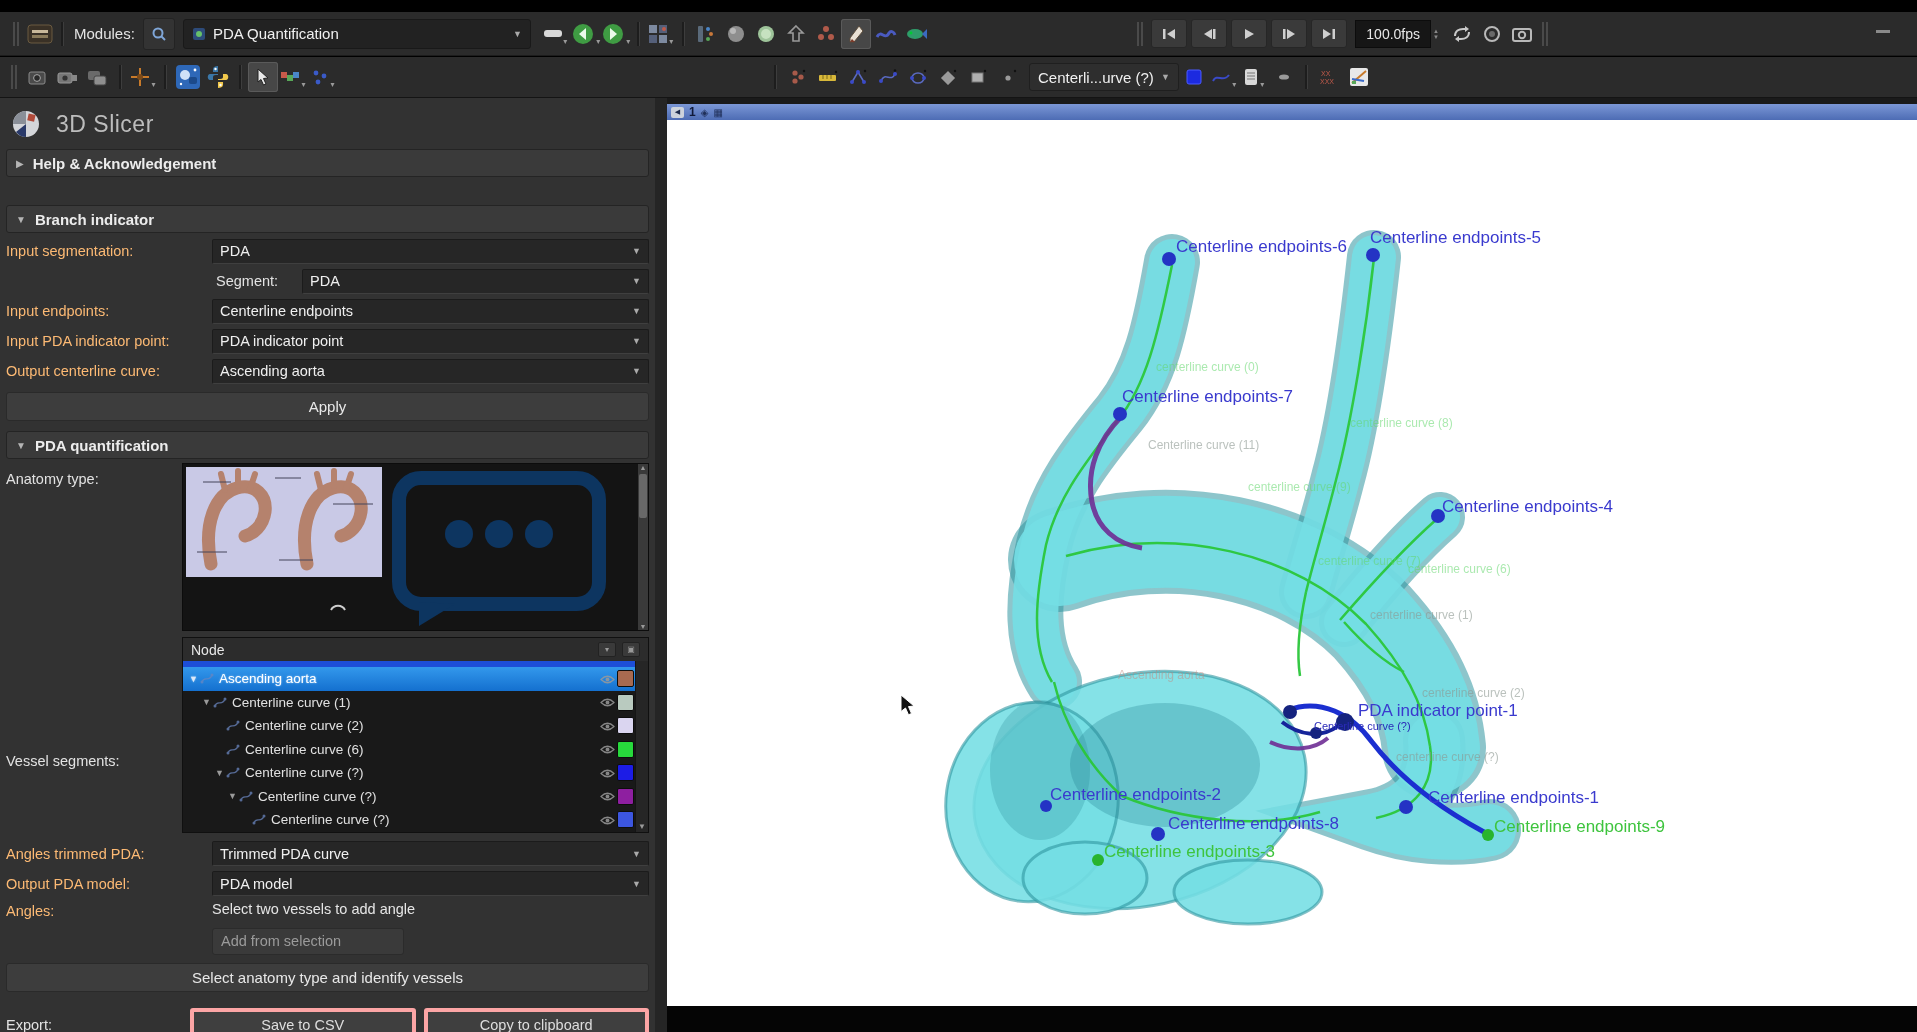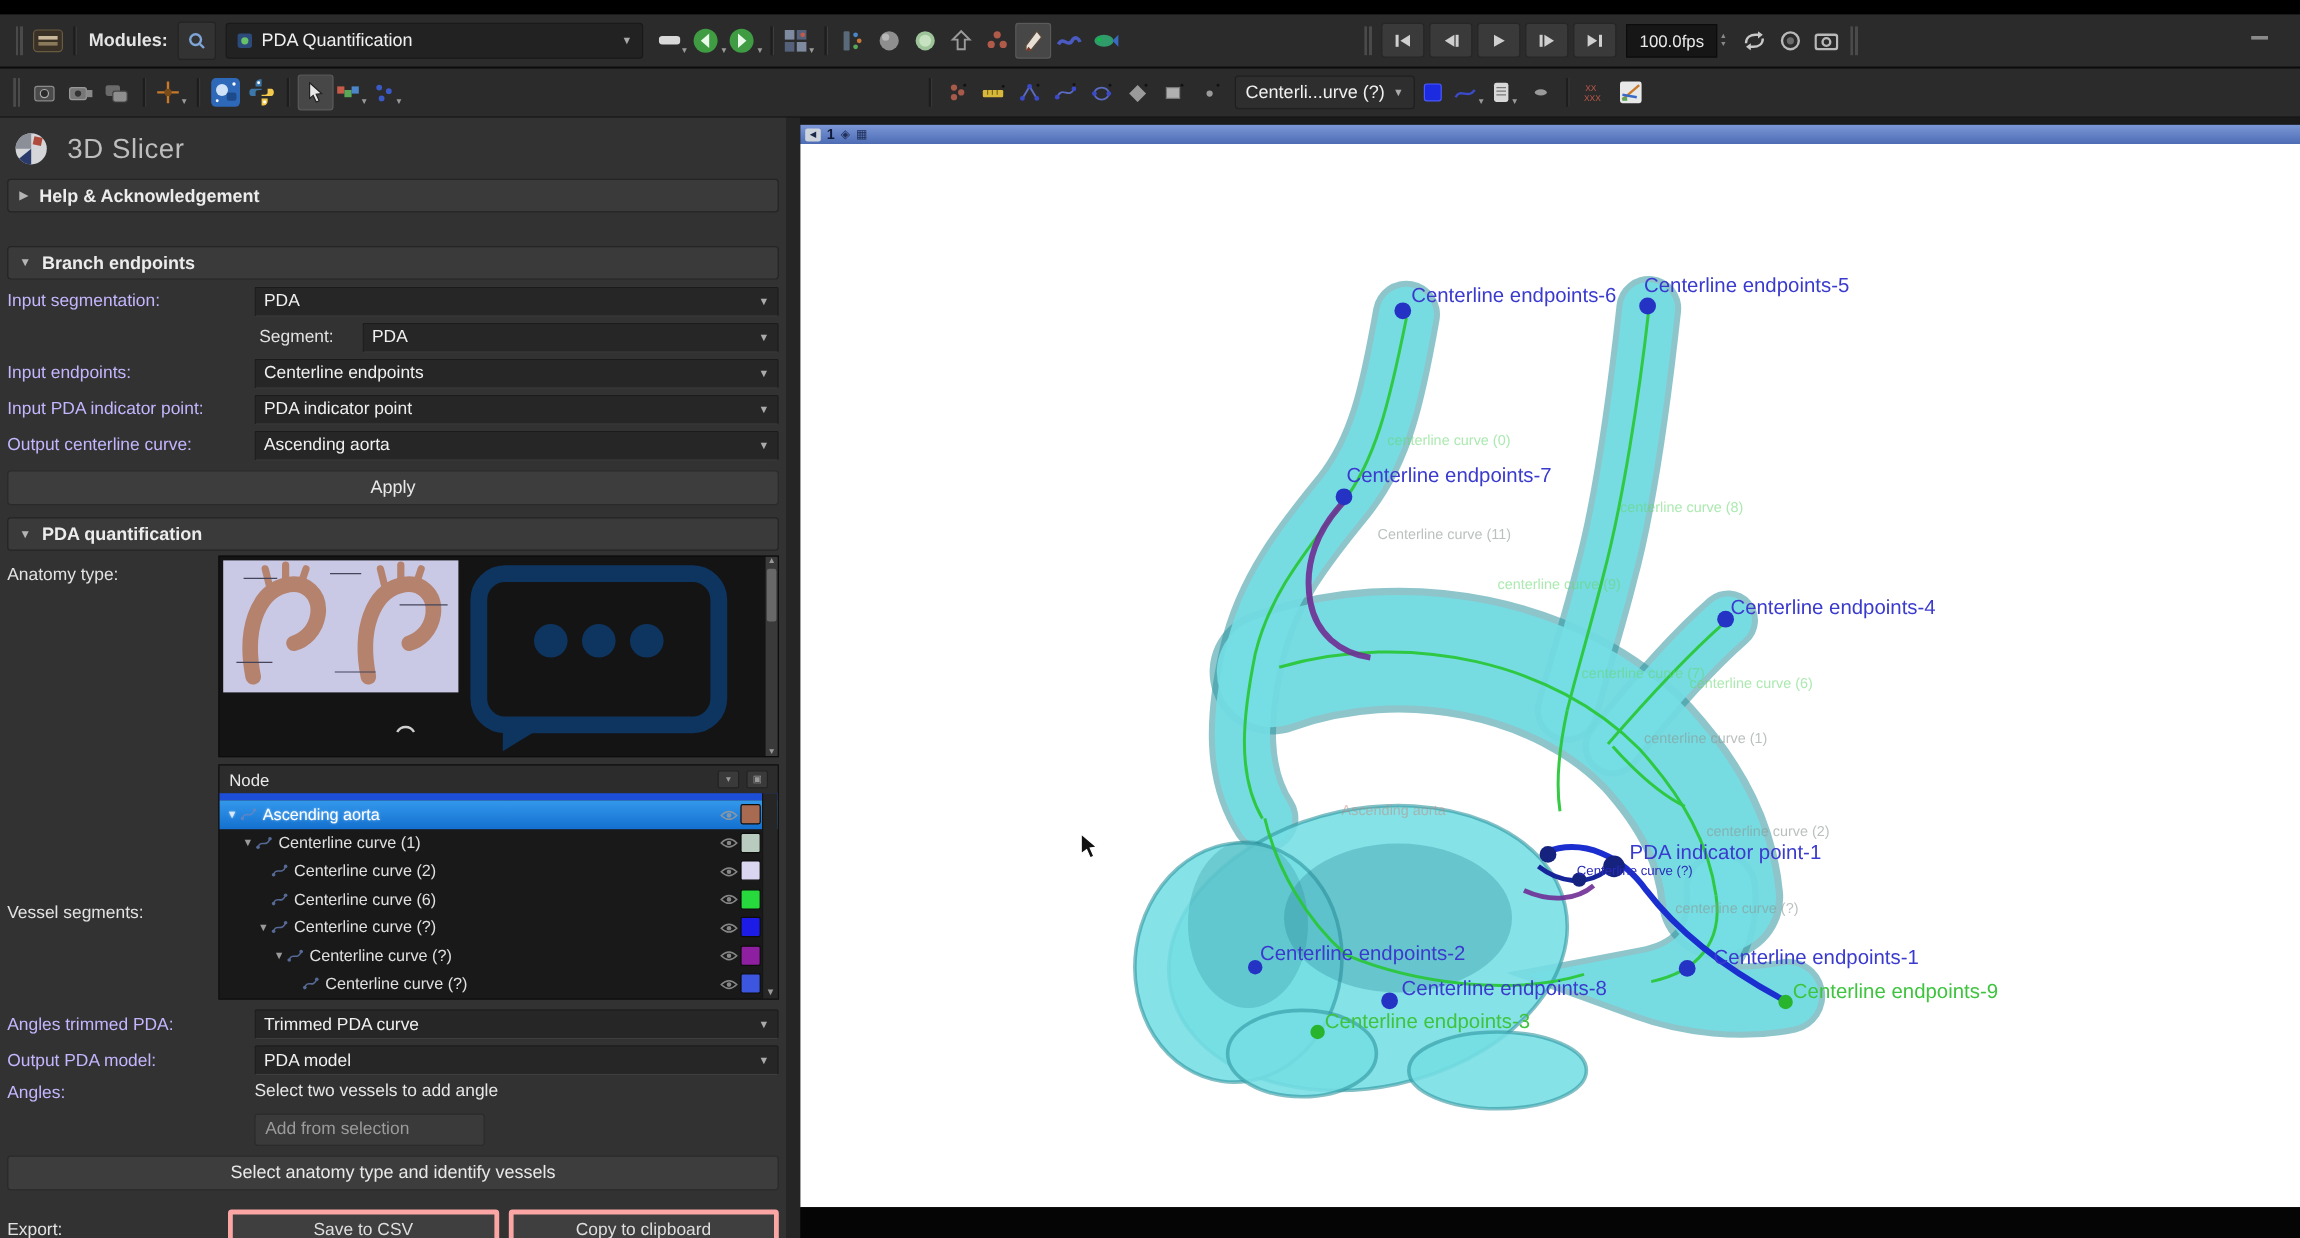--- a/index.html
+++ b/index.html
@@ -7,38 +7,38 @@
           font-family:"Liberation Sans",sans-serif;color:#dcdcdc;}
   
   .tb{position:absolute;left:0;width:1917px;display:flex;align-items:center;background:#2b2b2b;box-sizing:border-box;}
   .tb1{top:12px;height:44px;border-bottom:1px solid #1c1c1c;padding:0 8px;}
   .tb2{top:57px;height:41px;border-bottom:1px solid #141414;padding:0 6px;}
   .grip{width:7px;height:24px;margin:0 5px;background:repeating-linear-gradient(90deg,#4a4a4a 0 2px,transparent 2px 4px);}
   .sep{width:2px;height:24px;margin:0 6px;background:#1d1d1d;border-right:1px solid #3d3d3d;}
   .ibtn{min-width:30px;height:30px;display:flex;align-items:center;justify-content:center;border-radius:3px;position:relative;}
   .ibtn.pressed{background:#474747;box-shadow:inset 0 0 0 1px #5a5a5a;}
   .mini-caret{font-size:8px;color:#9a9a9a;margin-left:1px;align-self:flex-end;padding-bottom:3px;}
-  .tb-label{font-size:15px;color:#e4e4e4;margin:0 8px 0 4px;font-weight:bold;}
+  .tb-label{font-size:15px;color:#e4e4e4;margin:0 8px 0 4px;}
   .combo-tb{display:flex;align-items:center;background:#222;border:1px solid #191919;border-radius:3px;height:28px;padding:0 8px;gap:7px;}
   .combo-tb .cbx-text{font-size:15px;color:#f0f0f0;}
   .caret-dn{font-size:9px;color:#aaa;}
   .fpsbox{background:#161616;border:1px solid #0c0c0c;height:26px;display:flex;align-items:center;padding:0 10px;color:#e8e8e8;font-size:14px;}
   .spincol{display:flex;flex-direction:column;font-size:6px;color:#8a8a8a;line-height:6px;margin-left:2px;}
   .pbtn{width:34px;height:27px;background:#3a3a3a;border:1px solid #262626;border-radius:3px;display:flex;align-items:center;justify-content:center;margin:0 2px;}
   
   #panel{position:absolute;left:0;top:98px;width:655px;height:934px;background:#323232;box-sizing:border-box;padding:4px 6px;}
   #splitter{position:absolute;left:655px;top:98px;width:12px;height:934px;background:#252525;border-right:1px solid #151515;}
   .slicer-head{display:flex;align-items:center;gap:14px;height:44px;padding-left:4px;}
   .slicer-title{font-size:23px;color:#bdbdbd;letter-spacing:.5px;}
   .secbar{display:flex;align-items:center;height:26px;background:#3a3a3a;border:1px solid #242424;border-radius:3px;margin:3px 0;padding-left:9px;gap:9px;}
   .secbar .sc-caret{color:#b5b5b5;font-size:10px;}
   .secbar .sc-title{font-size:15px;font-weight:bold;color:#ececec;}
   .gap22{height:22px;}
   .frow{display:flex;align-items:center;height:30px;}
-  .flabel{width:206px;font-size:14.5px;color:#c4b5fd;flex:none;}
+  .flabel{width:206px;font-size:14.5px;color:#fdba74;flex:none;}
   .flabel2{width:86px;font-size:14.5px;color:#e2e2e2;flex:none;padding-left:4px;}
   .combo{flex:1;height:23px;background:#262626;border:1px solid #1b1b1b;border-bottom-color:#3f3f3f;border-radius:2px;
          display:flex;align-items:center;padding:0 7px;font-size:14.5px;color:#f0f0f0;}
   .combo .caret-dn{margin-left:auto;}
   .bigbtn{height:27px;background:#3d3d3d;border:1px solid #2a2a2a;border-radius:3px;display:flex;align-items:center;justify-content:center;
           font-size:15px;color:#e8e8e8;margin:6px 0;}
   .anatomy-row{display:flex;margin-top:4px;}
   .anatomy-label,.vseg-label,.exp-label,.ang-label{width:176px;font-size:14.5px;color:#e2e2e2;flex:none;}
   .anatomy-box{flex:1;height:166px;background:#141414;border:1px solid #0c0c0c;position:relative;}
   .anat-scroll{position:absolute;right:0;top:0;width:10px;height:100%;background:#3a3a3a;}
@@ -454,21 +454,21 @@
 
     <div class="secbar">
       <span class="sc-caret">▶</span>
       <span class="sc-title">Help &amp; Acknowledgement</span>
     </div>
 
     <div class="gap22"></div>
 
     <div class="secbar">
       <span class="sc-caret">▼</span>
-      <span class="sc-title">Branch endpoints</span>
+      <span class="sc-title">Branch indicator</span>
     </div>
 
     <div class="frow">
       <span class="flabel">Input segmentation:</span>
       <span class="combo">
         <span>PDA</span>
         <span class="caret-dn">▼</span>
       </span>
     </div>
     <div class="frow">

